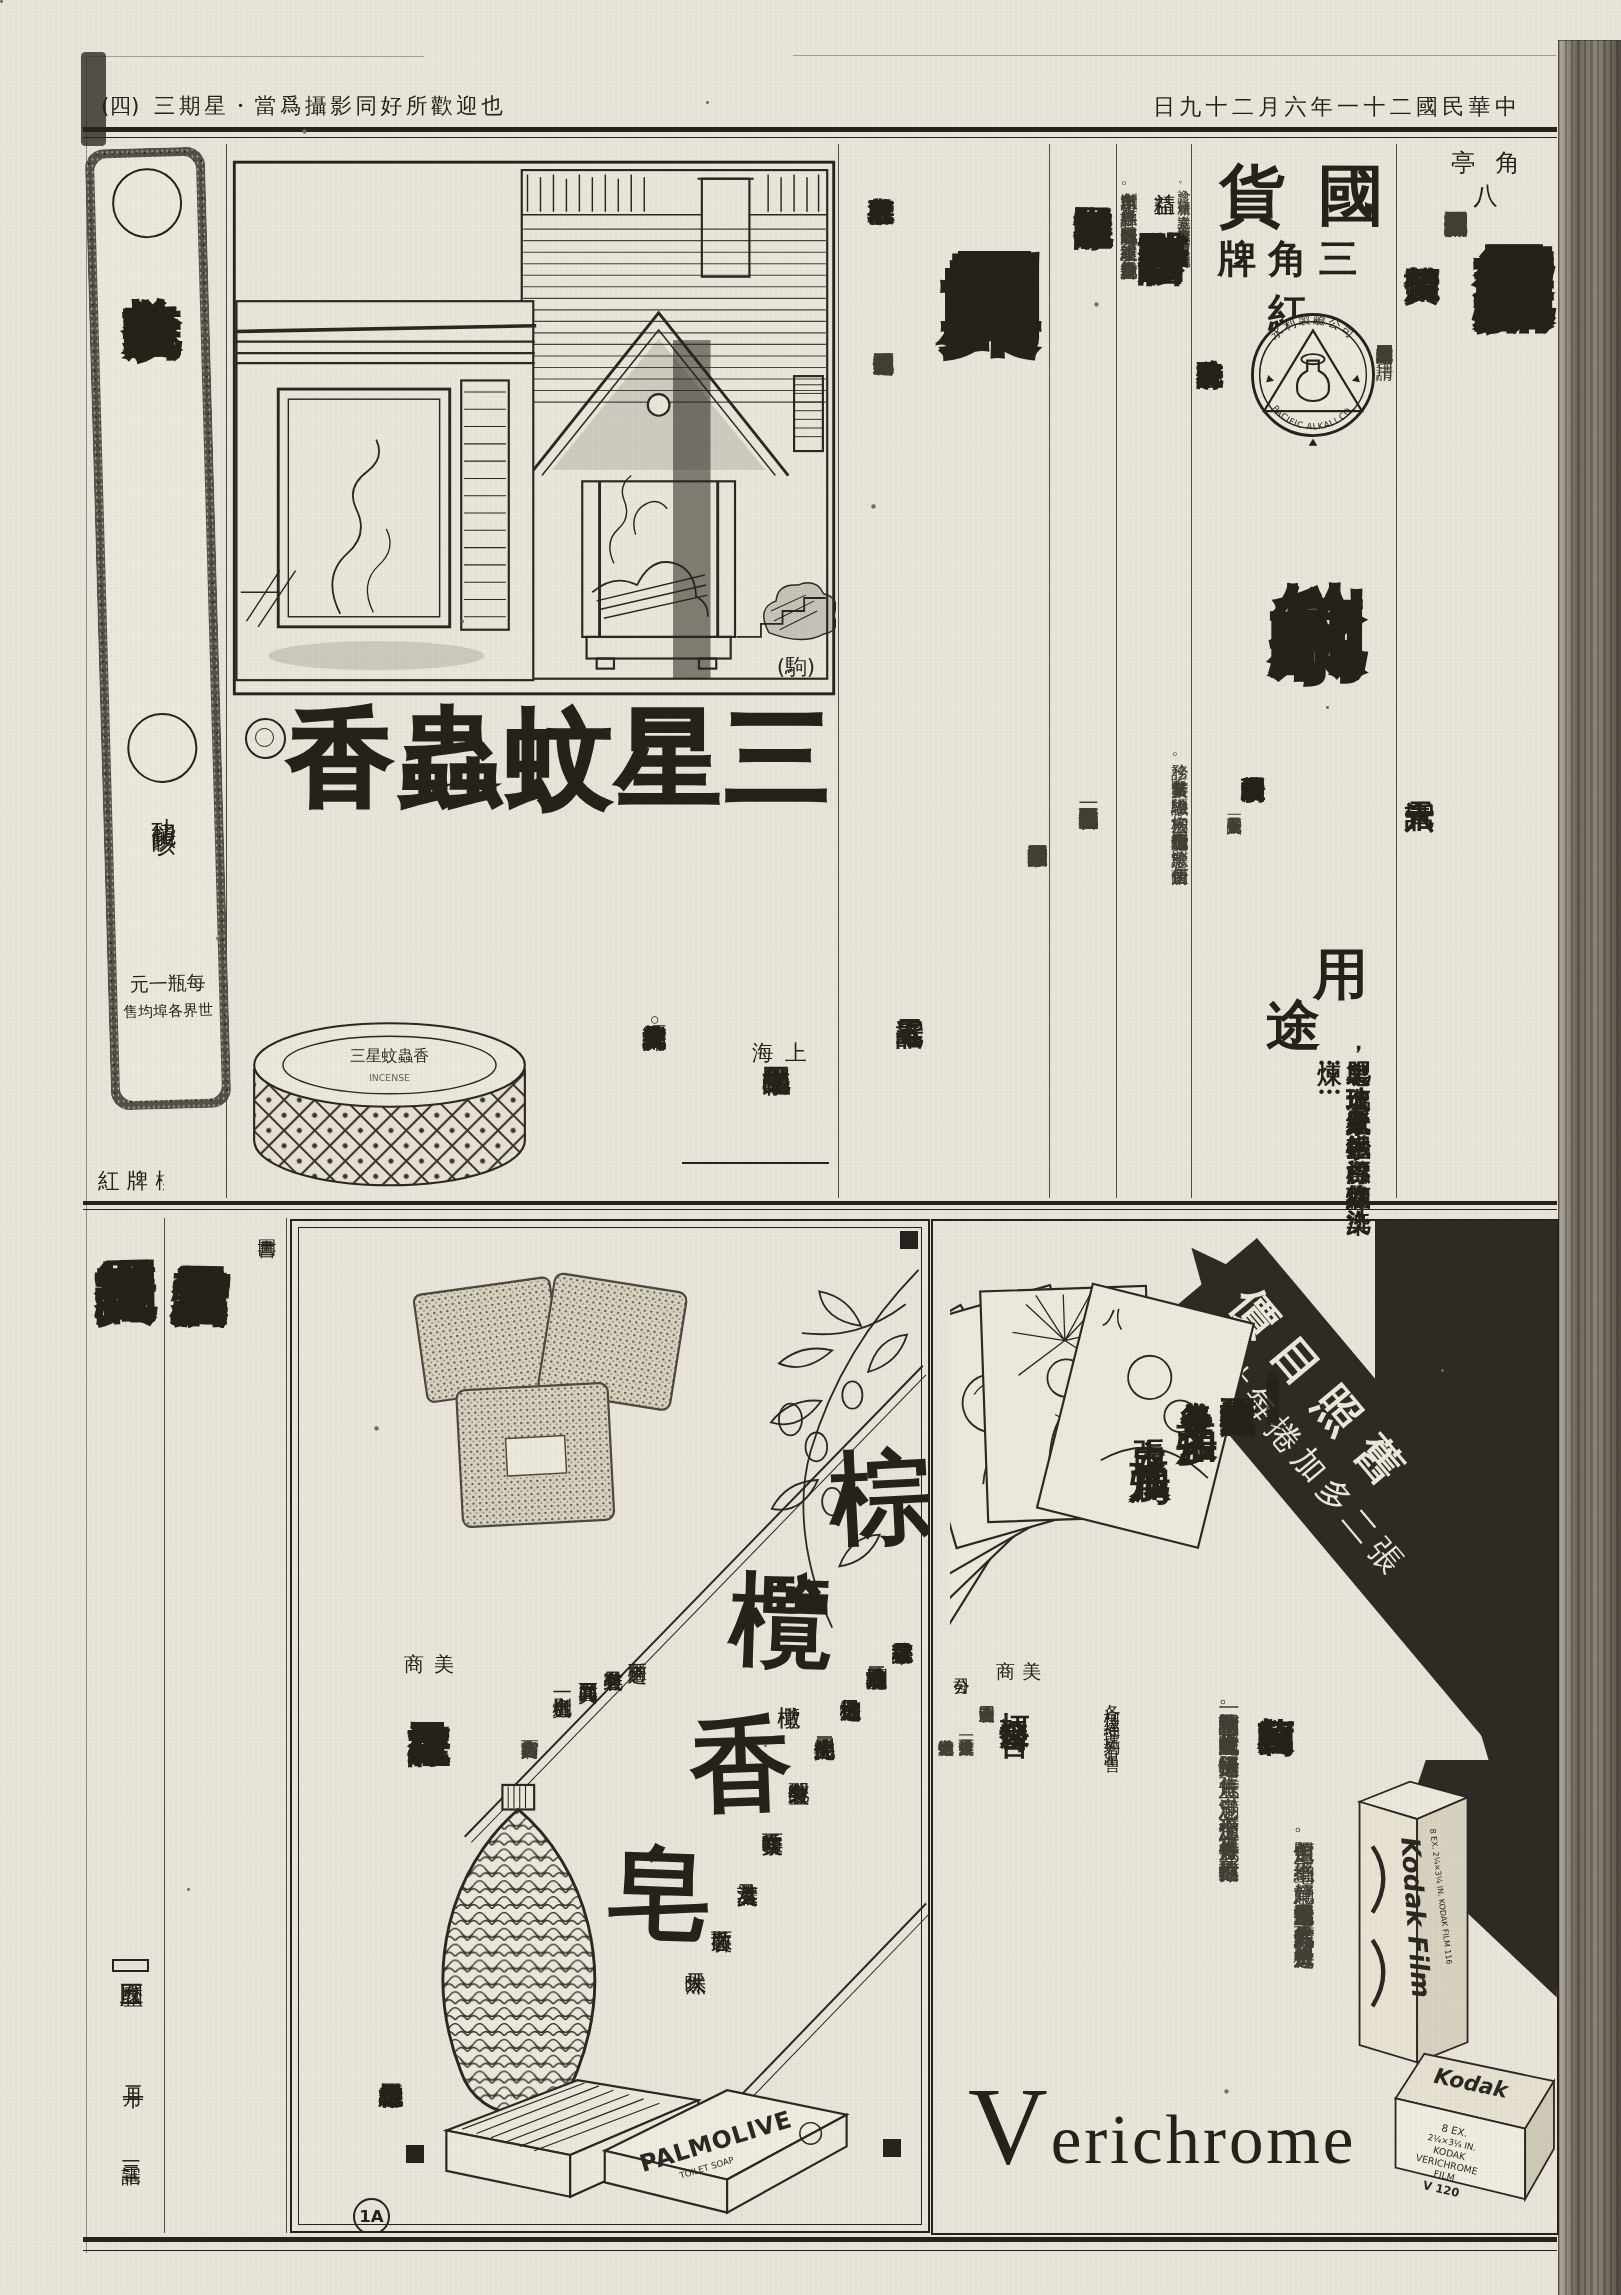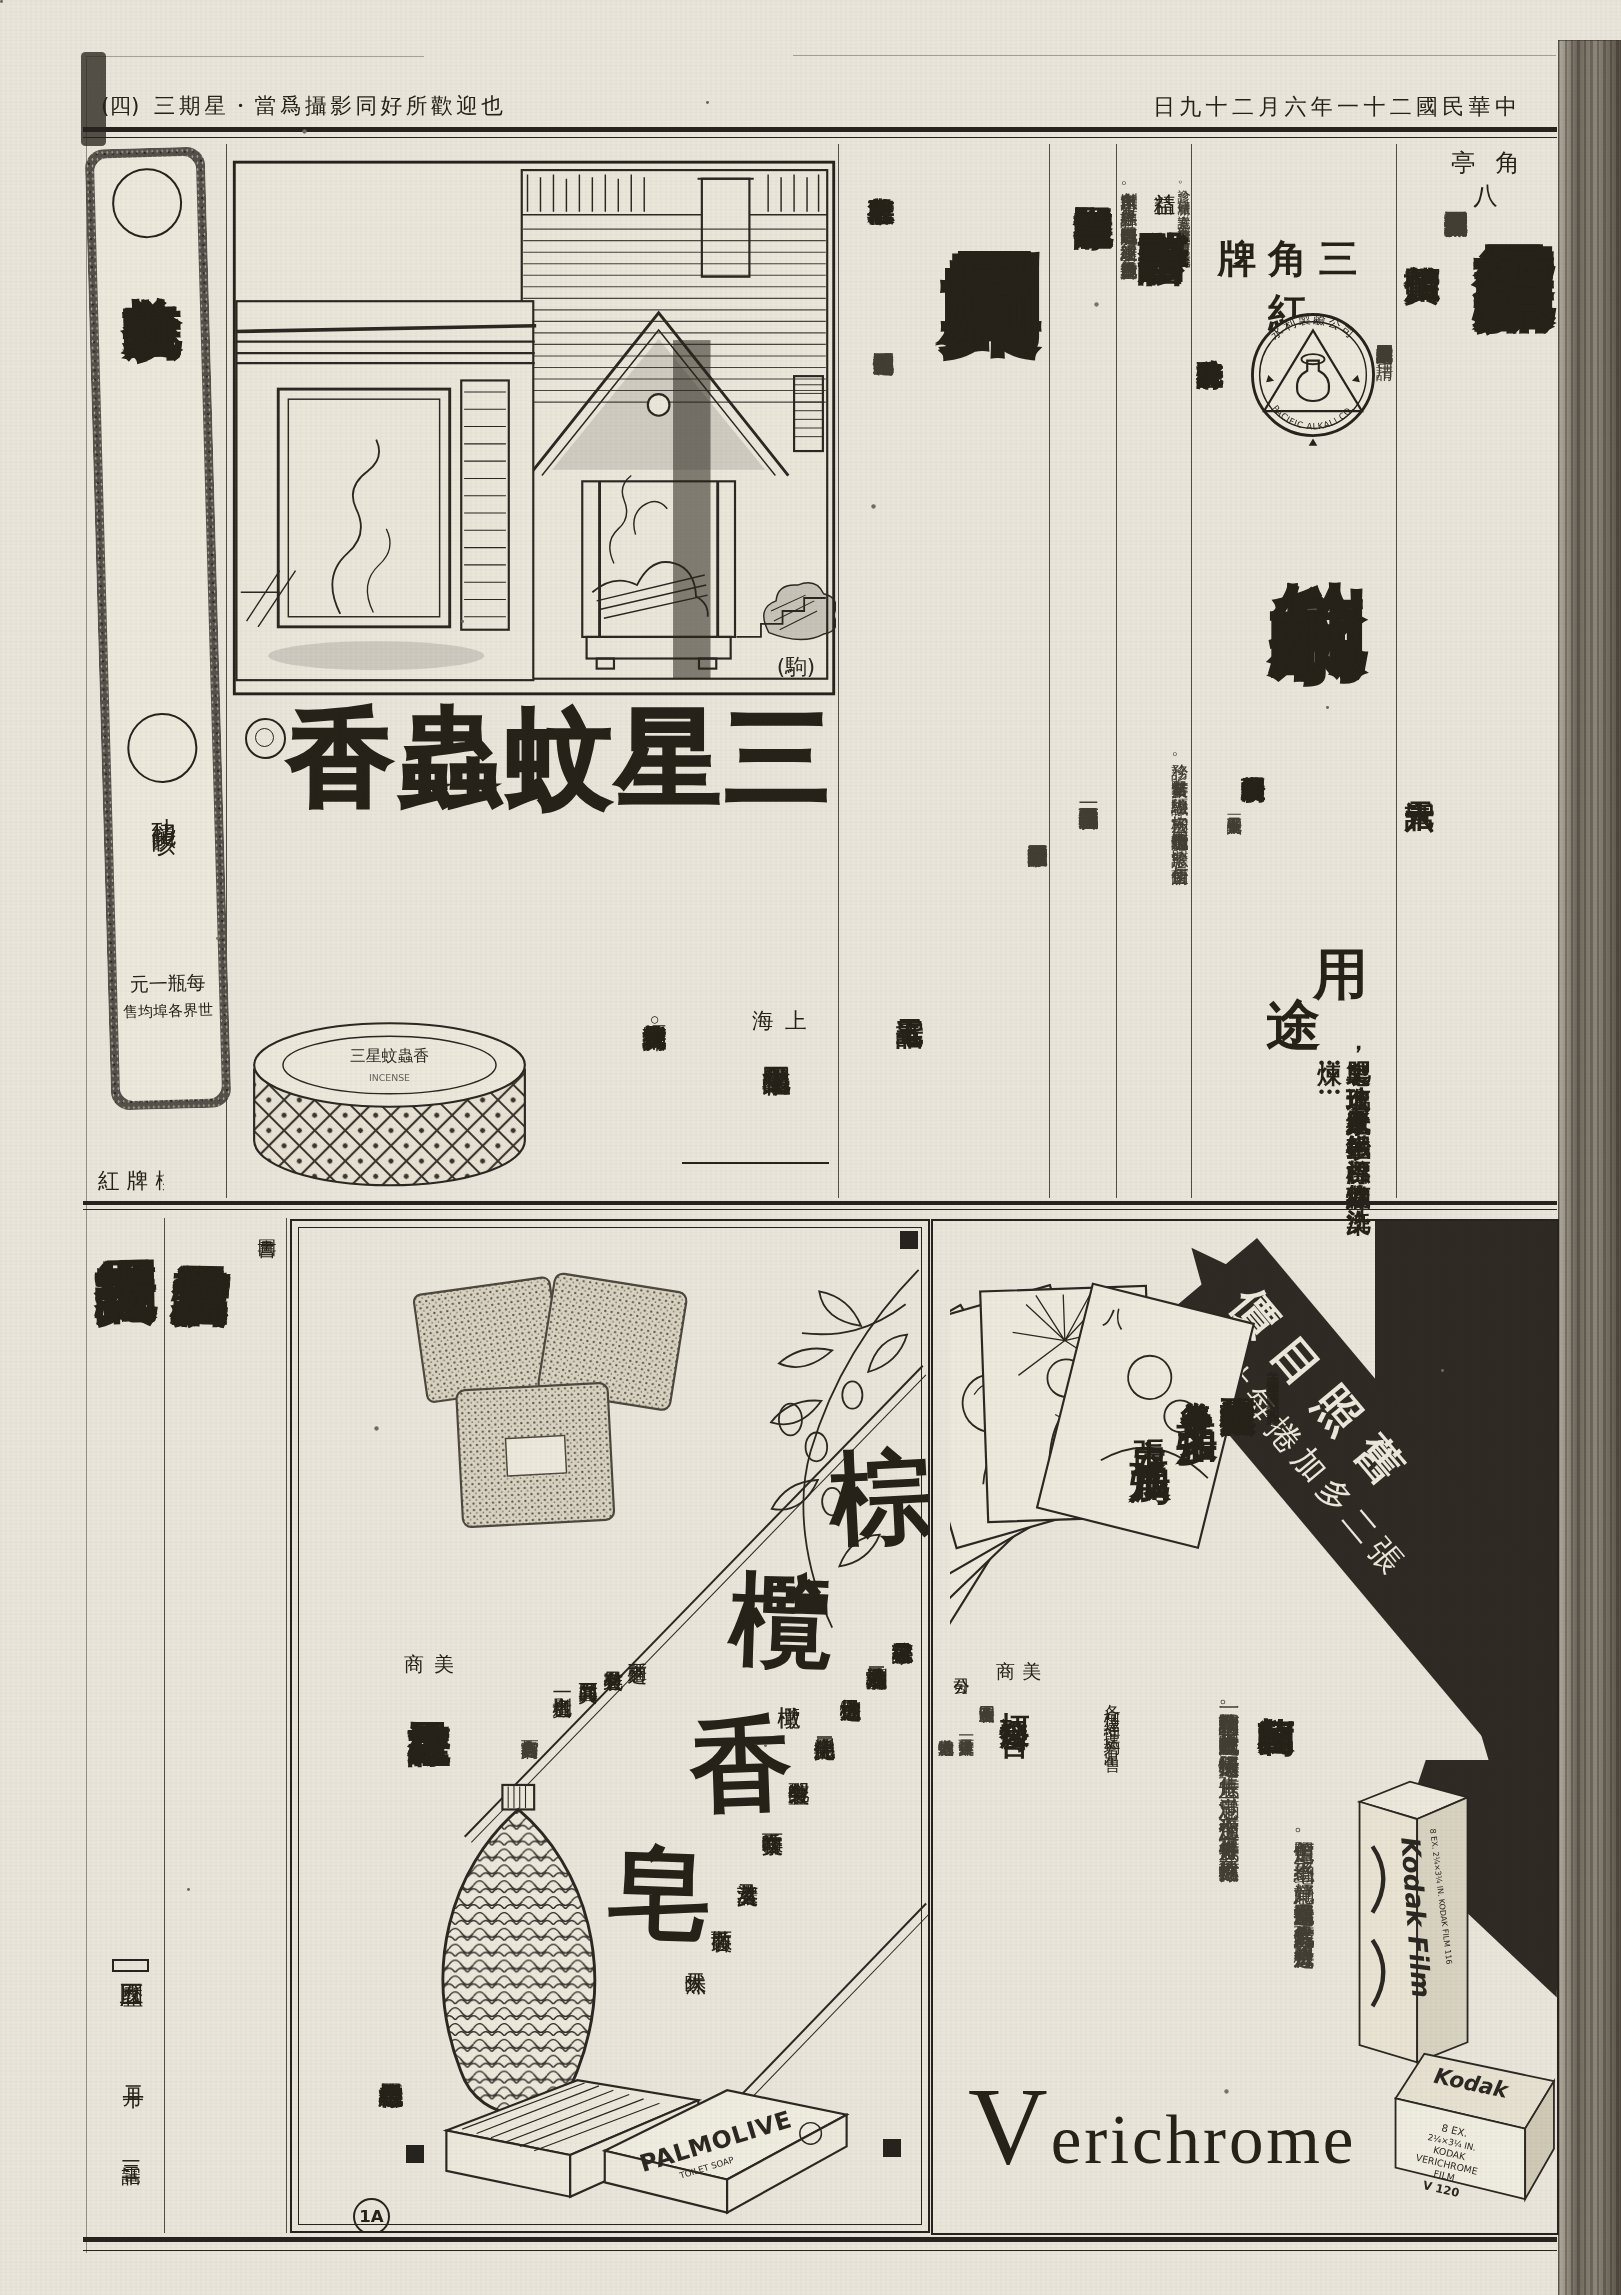--- a/index.html
+++ b/index.html
@@ -137,21 +137,21 @@
       </pattern>
     </defs>
     <path d="M22,105 L22,205 A188,62 0 0 0 398,205 L398,105" fill="url(#lat)" stroke="#2b2722" stroke-width="3"></path>
     <ellipse cx="210" cy="100" rx="188" ry="58" fill="#ece8db" stroke="#2b2722" stroke-width="3"></ellipse>
     <ellipse cx="210" cy="100" rx="148" ry="40" fill="none" stroke="#2b2722" stroke-width="2"></ellipse>
     <text x="210" y="94" text-anchor="middle" font-size="22" fill="#2b2722">三星蚊蟲香</text>
     <text x="210" y="122" text-anchor="middle" font-size="13" fill="#2b2722" opacity=".7">INCENSE</text>
   </svg>
 
   <div class="abs v" style="left:574px;top:1006px;height:141px;width:94px;font-size:24.5px;line-height:1.18;">各埠烟紙雜貨號及藥房均有經售◦</div>
-  <div class="abs" style="left:752px;top:1006px;font-size:21.6px;letter-spacing:11.5px;font-family:Liberation Serif, serif;">海上</div>
+  <div class="abs" style="left:752px;top:1038px;font-size:21.6px;letter-spacing:11.5px;font-family:Liberation Serif, serif;">海上</div>
   <div class="abs v" style="left:686px;top:1044px;height:102px;width:108px;font-size:29px;line-height:1.22;">中國化學工業社出品</div>
   <div class="hr" style="left:682px;top:1162px;width:147px;height:2.2px;"></div>
 
   <div class="abs v serif" style="left:866px;top:176px;font-size:27px;font-weight:bold;line-height:1.15;">段馨德啟事</div>
   <div class="abs v faded" style="left:870px;top:337px;height:807px;width:24.5px;font-size:21px;line-height:1.1;">頃閱武岡旅省公民曾星耀等控蔣孝棨之快郵代電內有敝名係他人竊列特此聲明</div>
 
   <div class="abs v serif heavy" style="left:928px;top:172px;font-size:102px;line-height:1.27;font-weight:900;">興文印刷局</div>
   <div class="abs v faded" style="left:935px;top:830px;height:346px;width:114px;font-size:20px;line-height:1.12;">本局開設長沙倉後街承印圖書日報及雜誌各種叢刊雜件印刷精良出版迅速營業已屆十餘年近經添設鉛字石印兩課力圖擴充如蒙賜顧取價格外從廉</div>
   <div class="abs v serif" style="left:895px;top:999px;font-size:27px;font-weight:bold;line-height:1.1;">電話七二五</div>
 
@@ -159,20 +159,21 @@
   <div class="abs v faded" style="left:1054px;top:793px;height:382px;width:45px;font-size:20px;line-height:1.08;">本社在邵陽城中西直街一百三十八號凡欲登廣告啓事者本社當代辦可也此啓</div>
 
   <div class="abs v faded" style="left:1176px;top:179px;height:562px;width:14.4px;font-size:13px;line-height:1.05;">會診。精研脈理。議立方案。庶四診之徵無差。百中之效有望。特此聲佈。</div>
   <div class="abs v" style="left:1136px;top:176px;">
     <span class="serif" style="font-size:21.6px;">精益</span>
     <span class="serif" style="font-size:52px;font-weight:bold;line-height:1.08;">中醫會診所啓事</span>
   </div>
   <div class="abs v faded" style="left:1119px;top:179px;height:1002px;width:19px;font-size:17.3px;line-height:1.08;">本所自創辦以來。頗承各界推許。近因所員有歸隱他就者。遂經重新改組。並挽本會會員黃君贊助</div>
   <div class="abs v faded" style="left:1137px;top:750px;height:432px;width:52px;font-size:17.3px;line-height:1.1;">診務。黃君業醫多年。經驗學識。均極宏富。所址仍設倉後街四十七號。照常應診。所長何蘭生</div>
 
+  <div class="abs serif" style="left:1219px;top:151px;font-size:66px;font-weight:bold;letter-spacing:33px;">貨國</div>
   <div class="abs serif" style="left:1196px;top:232px;width:195px;text-align:center;font-size:39px;font-weight:bold;letter-spacing:11.5px;">牌角三紅</div>
 
   <svg class="abs" style="left:1248px;top:290px;width:130px;height:209px" viewBox="0 0 180 290">
     <defs>
       <path id="arcT" d="M 18,118 A 72,72 0 0 1 162,118"></path>
       <path id="arcB" d="M 22,140 A 70,70 0 0 0 158,140"></path>
     </defs>
     <circle cx="90" cy="118" r="84" fill="#ece8db" stroke="#26231e" stroke-width="4"></circle>
     <circle cx="90" cy="118" r="74" fill="none" stroke="#26231e" stroke-width="2"></circle>
     <path d="M90,56 L158,168 L22,168 Z" fill="none" stroke="#26231e" stroke-width="3"></path>

